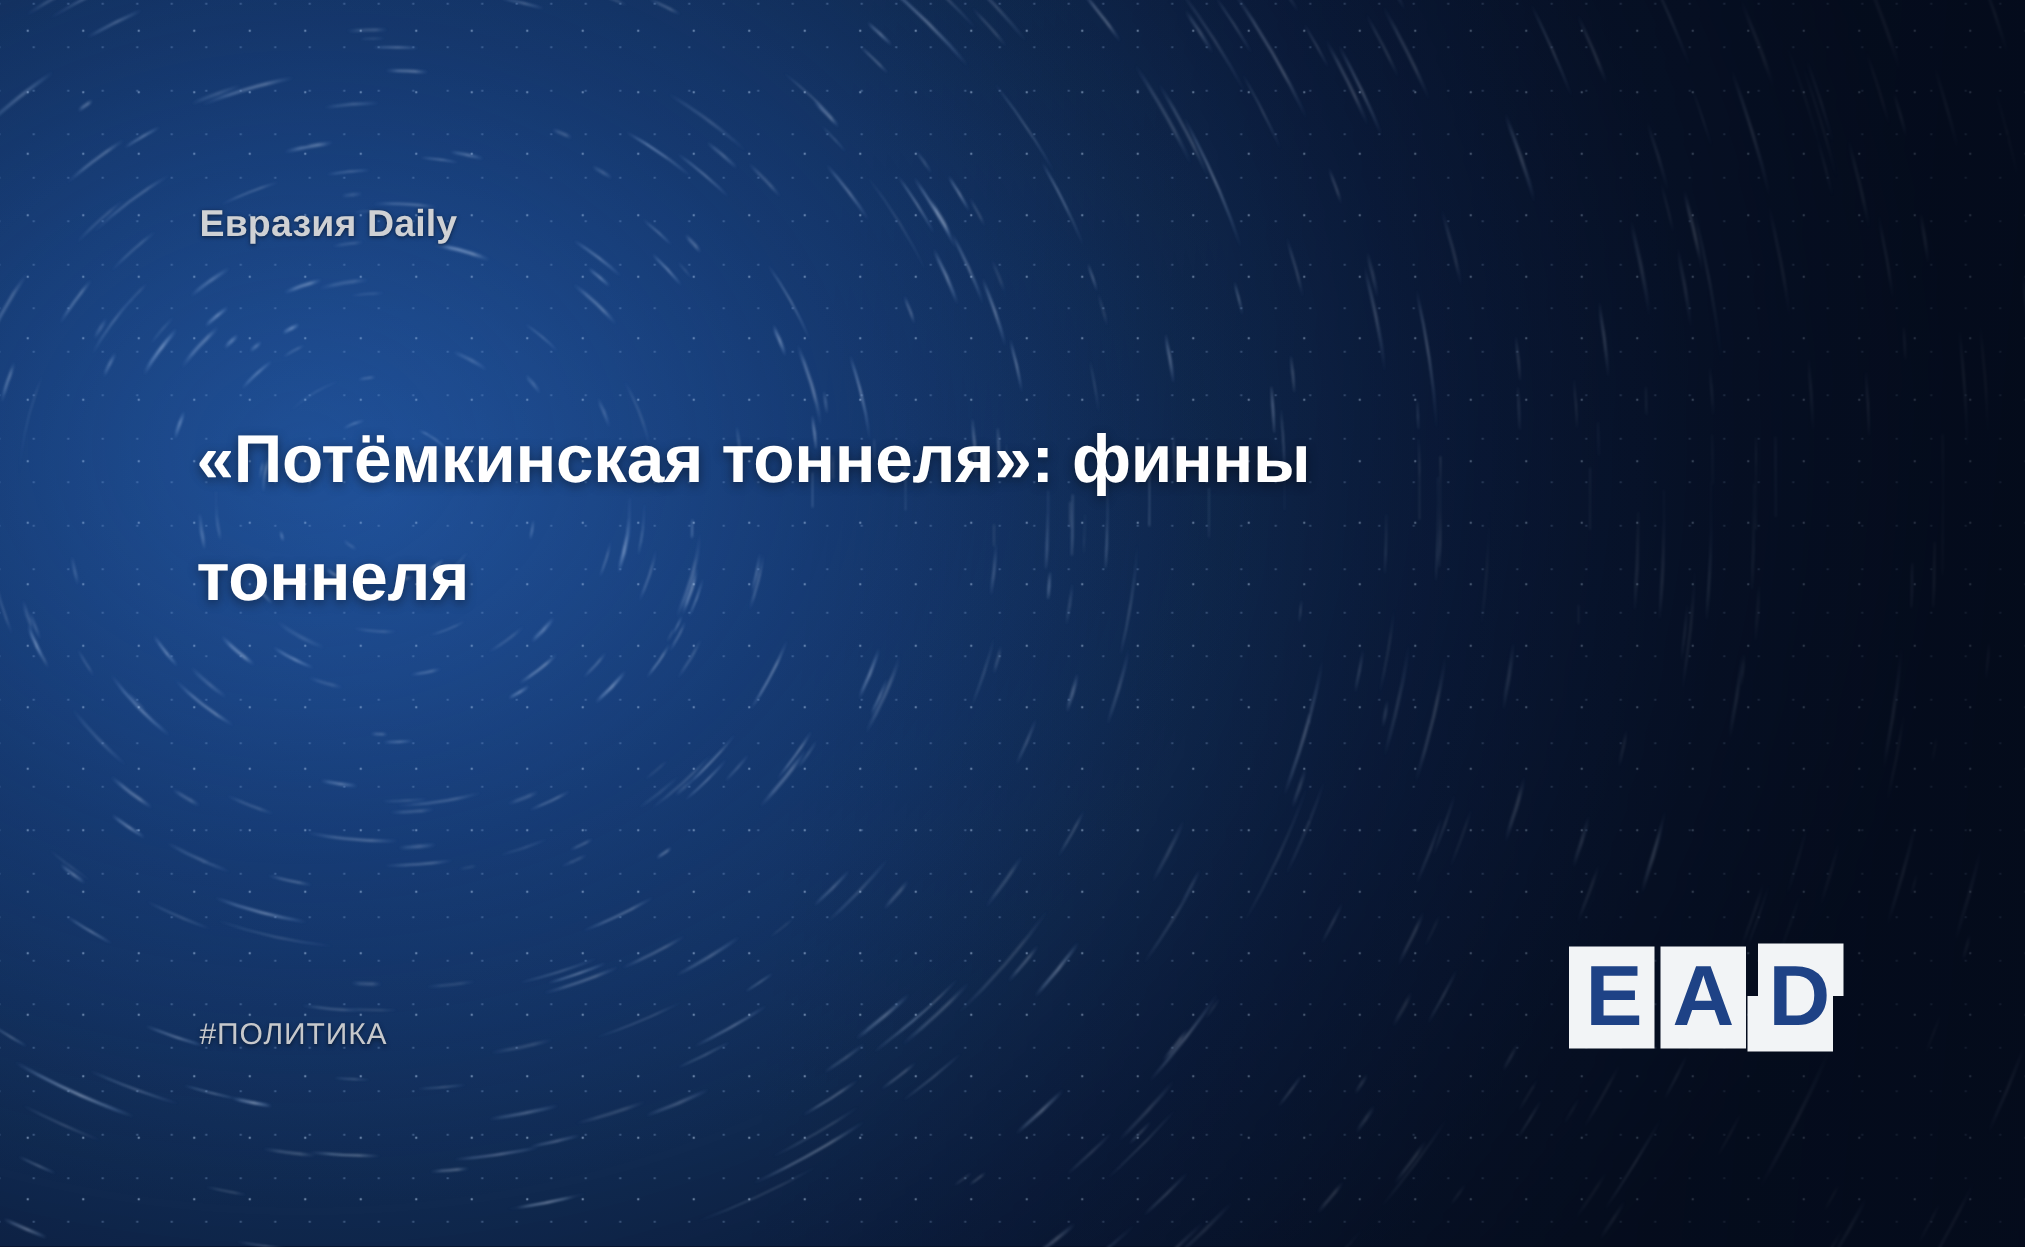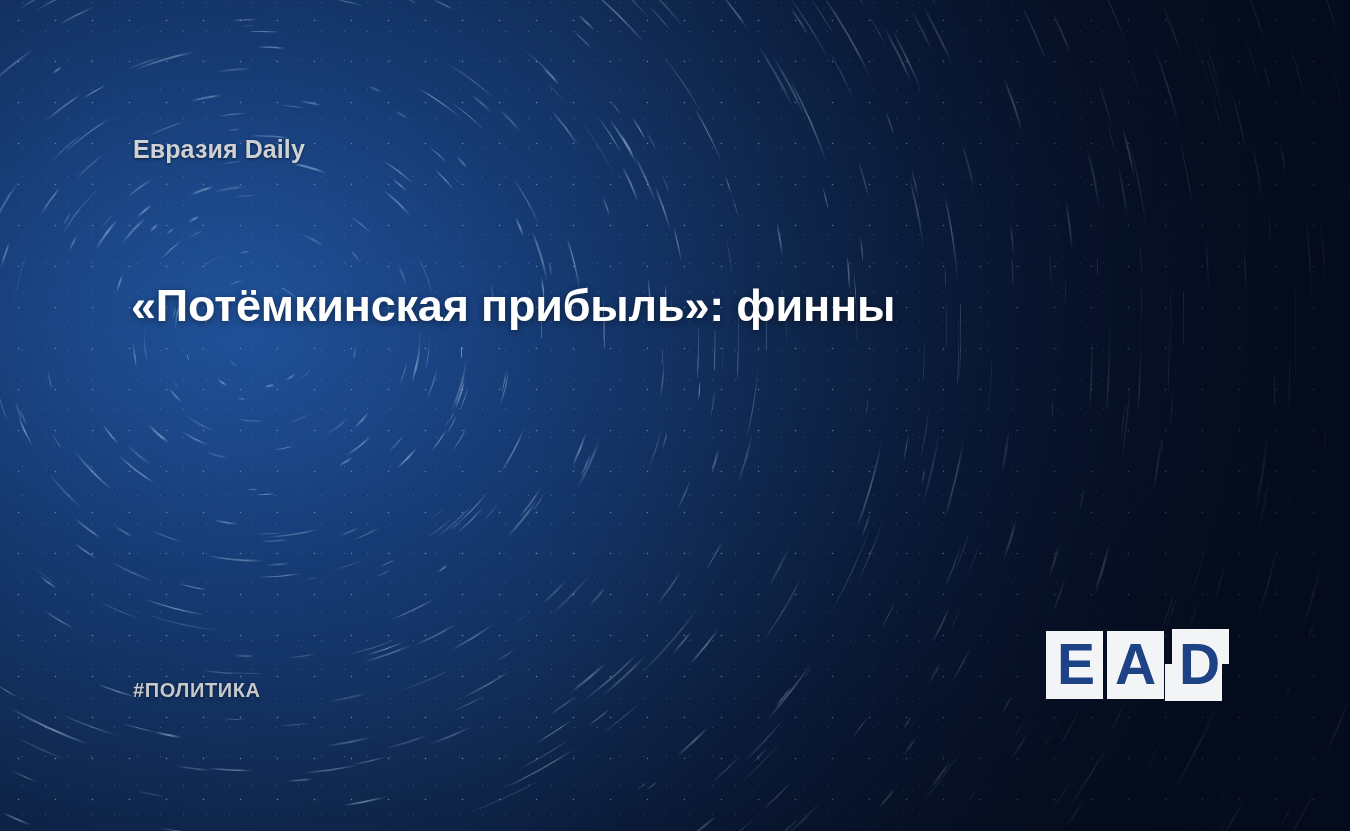--- a/index.html
+++ b/index.html
@@ -111,21 +111,21 @@
     color: #ffffff;
     text-shadow: 0 2px 7px rgba(0,0,0,0.45);
   }
   .headline .hl-line { display: block; white-space: nowrap; }
 
   .tag {
     position: absolute;
     left: 133px;
     top: 679px;
     font-size: 20px;
-    font-weight: 700;
+    font-weight: 400;
     letter-spacing: 0.6px;
     color: #c6c8cb;
     text-shadow: 0 1px 3px rgba(0,0,0,0.5);
     white-space: nowrap;
   }
 
   
   .logo {
     position: absolute;
     left: 1046px;
@@ -772,21 +772,22 @@
 
   <div class="speckle"></div>
   <div class="bg-vignette"></div>
   <div class="bg-darkright"></div>
 
   <div class="content">
 
     <div class="brand">Евразия Daily</div>
 
     <h1 class="headline">
-      <span class="hl-line">«Потёмкинская прибыль»: финны</span>
+      <span class="hl-line">«Потёмкинская тоннеля»: финны</span>
+      <span class="hl-line">тоннеля</span>
     </h1>
 
     <div class="tag">#ПОЛИТИКА</div>
 
     <div class="logo">
       <div class="logo-tile tile-e">
         <span>E</span>
       </div>
       <div class="logo-tile tile-a">
         <span>A</span>

